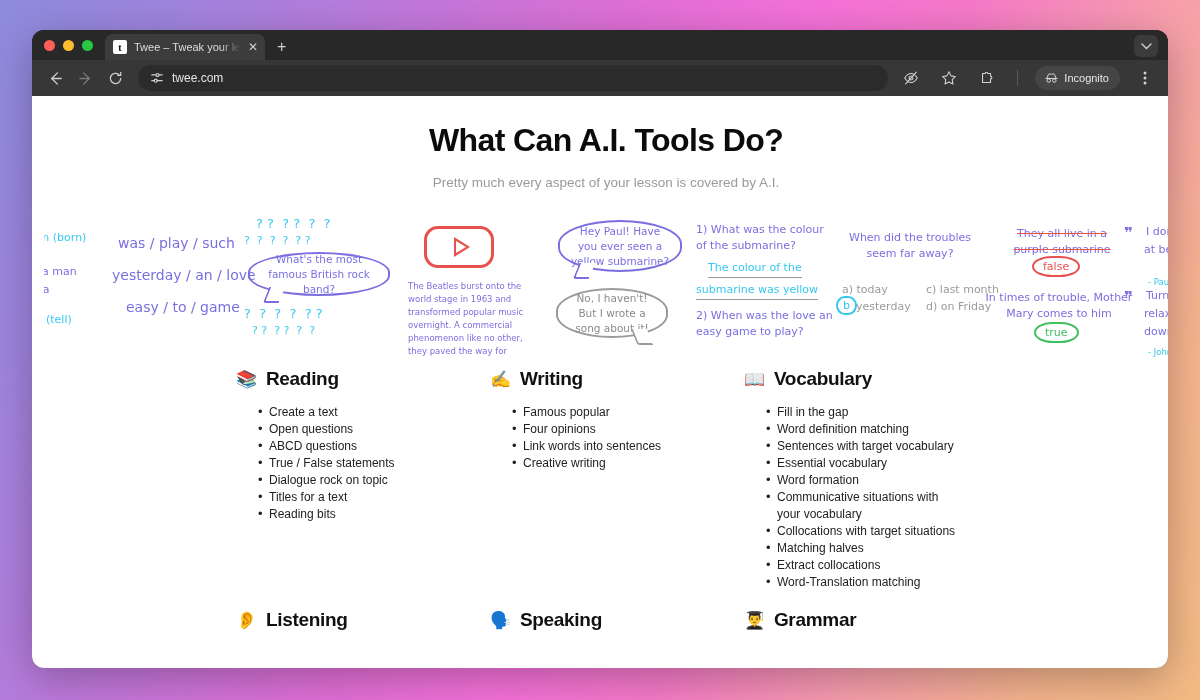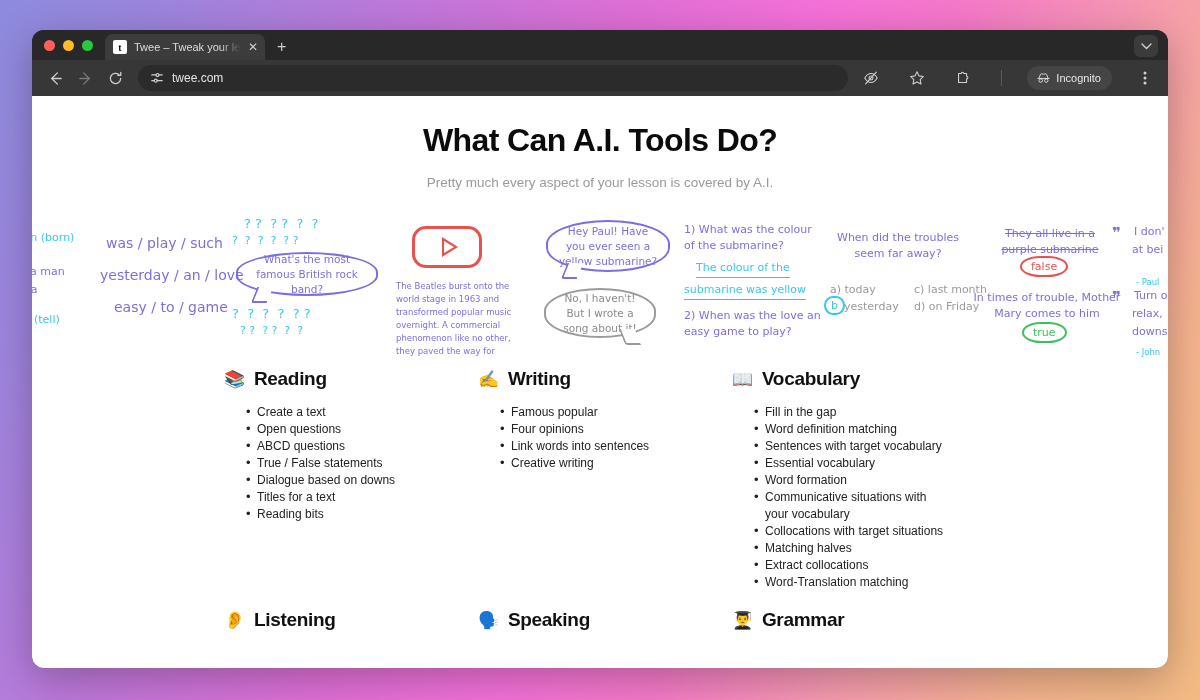--- a/index.html
+++ b/index.html
@@ -86,38 +86,39 @@
     color: #cfcfcf; cursor: pointer;
   }
   .navbtn.disabled { color: #7a7a7a; }
   .omnibox {
     flex: 1; height: 26px; margin: 0 6px;
     background: #2b2b2b; border-radius: 13px;
     display: flex; align-items: center; gap: 8px;
     padding: 0 12px;
   }
   .omnibox .url { font-size: 12px; color: #e6e6e6; }
-  .tb-icons { display: flex; align-items: center; gap: 20px; }
+  .tb-icons { display: flex; align-items: center; gap: 12px; }
   .tb-ico {
     width: 26px; height: 26px; border-radius: 50%;
     display: flex; align-items: center; justify-content: center;
     color: #d2d2d2; cursor: pointer;
   }
   .tb-sep { width: 1px; height: 16px; background: #5a5a5a; margin: 0 5px; }
   .incognito-pill {
     height: 24px; border-radius: 12px; background: #454545;
     display: flex; align-items: center; gap: 5px;
     padding: 0 11px 0 9px; cursor: pointer;
   }
   .incognito-pill span { font-size: 11px; color: #e8e8e8; }
 
   
   .page {
     flex: 1; background: #ffffff; overflow: hidden;
     position: relative;
+    padding-left: 12px;
   }
 
   h1.headline {
     text-align: center;
     font-size: 32px; font-weight: bold;
     color: #0b0b0b;
     letter-spacing: -0.6px;
     margin-top: 26px;
   }
   p.subhead {
@@ -397,21 +398,21 @@
       <div class="cat">
         <div class="cat-head">
           <span class="emo">📚</span>
           <span>Reading</span>
         </div>
         <ul>
           <li>Create a text</li>
           <li>Open questions</li>
           <li>ABCD questions</li>
           <li>True / False statements</li>
-          <li>Dialogue based on downs</li>
+          <li>Dialogue rock on topic</li>
           <li>Titles for a text</li>
           <li>Reading bits</li>
         </ul>
       </div>
 
       <div class="cat">
         <div class="cat-head">
           <span class="emo">✍️</span>
           <span>Writing</span>
         </div>

